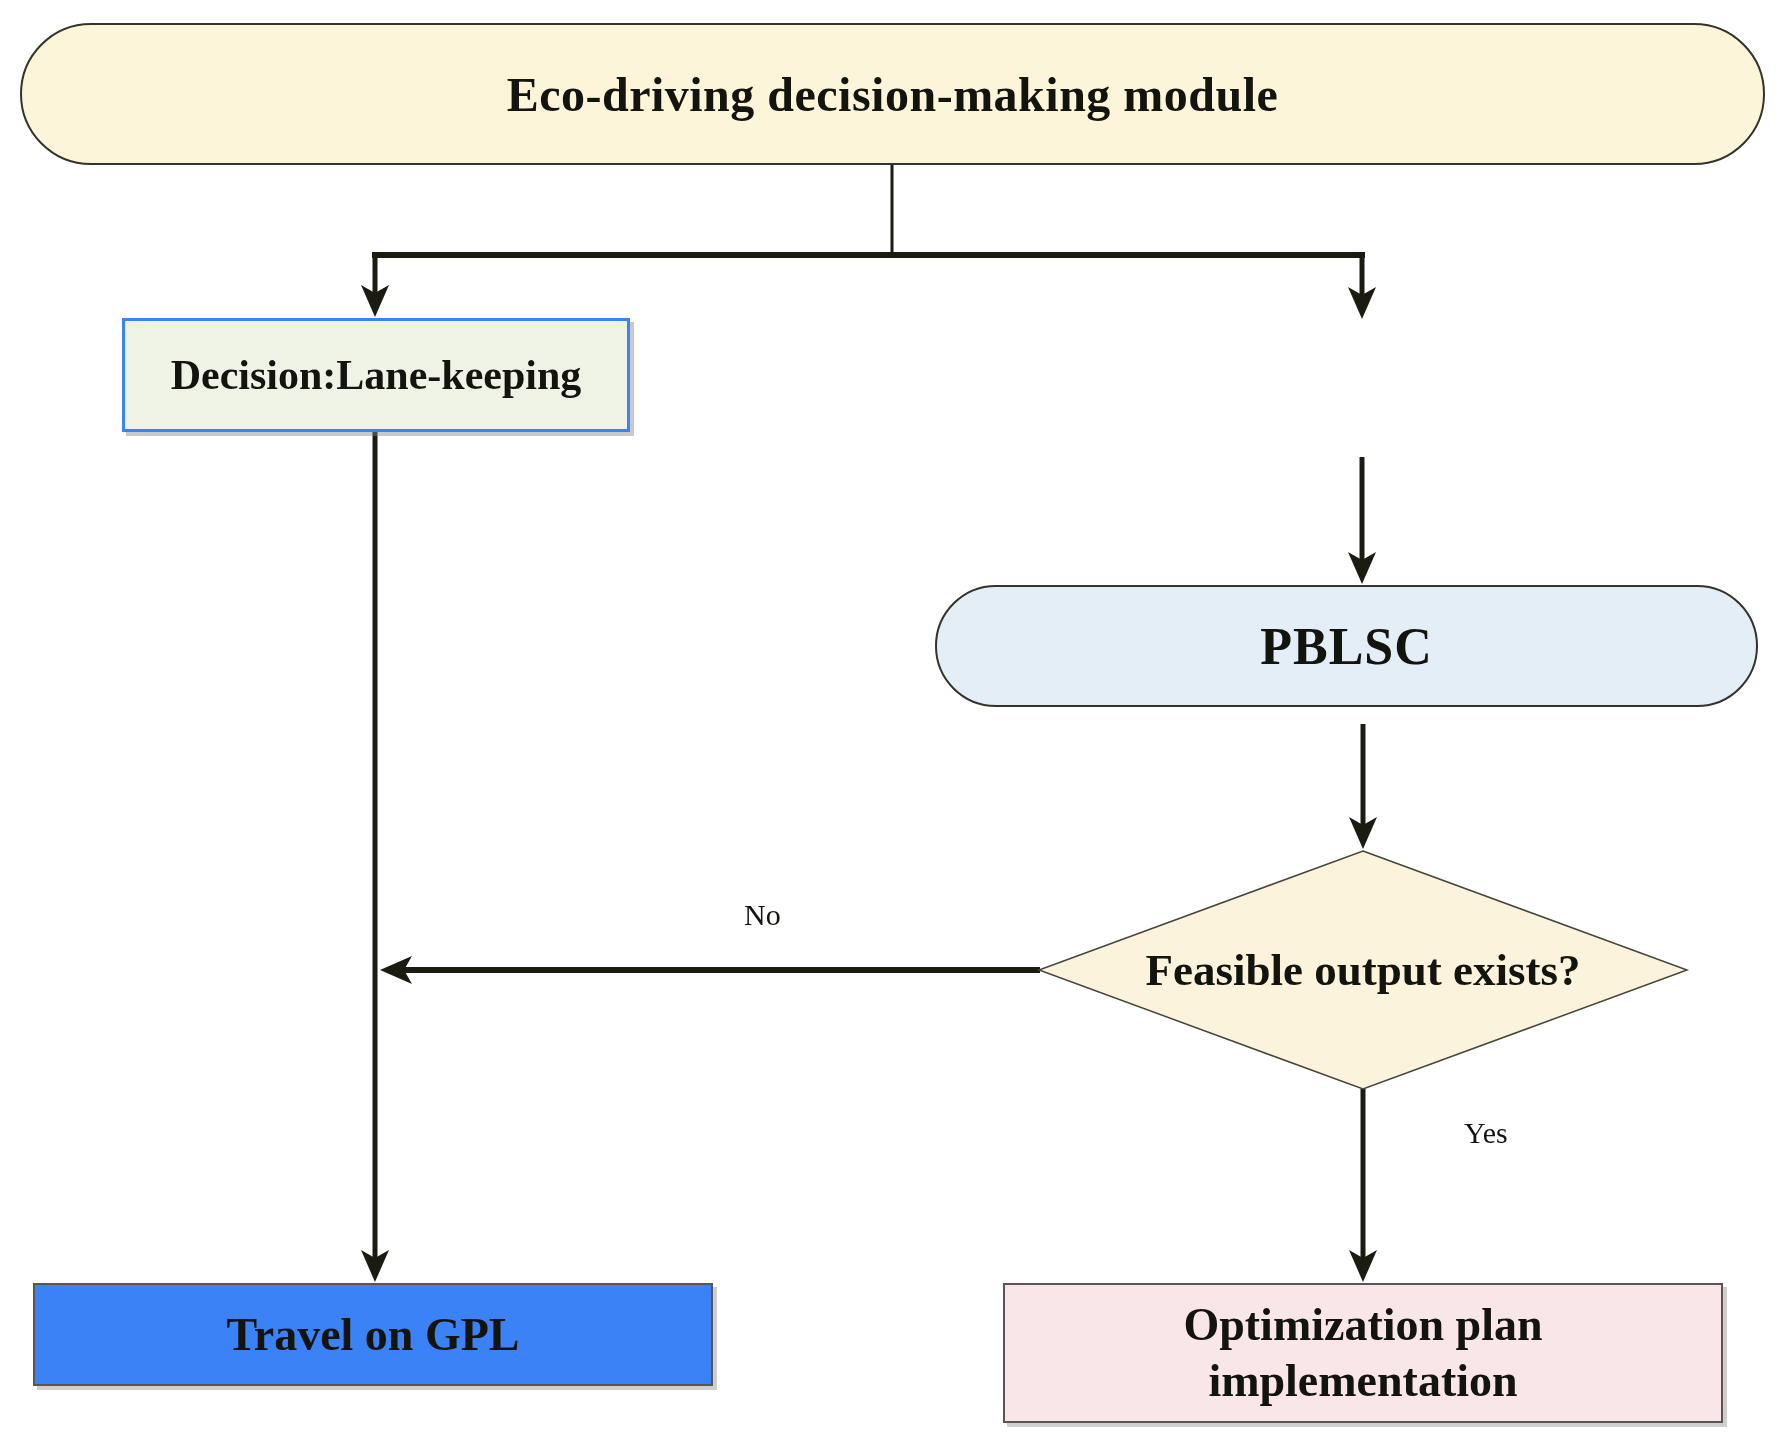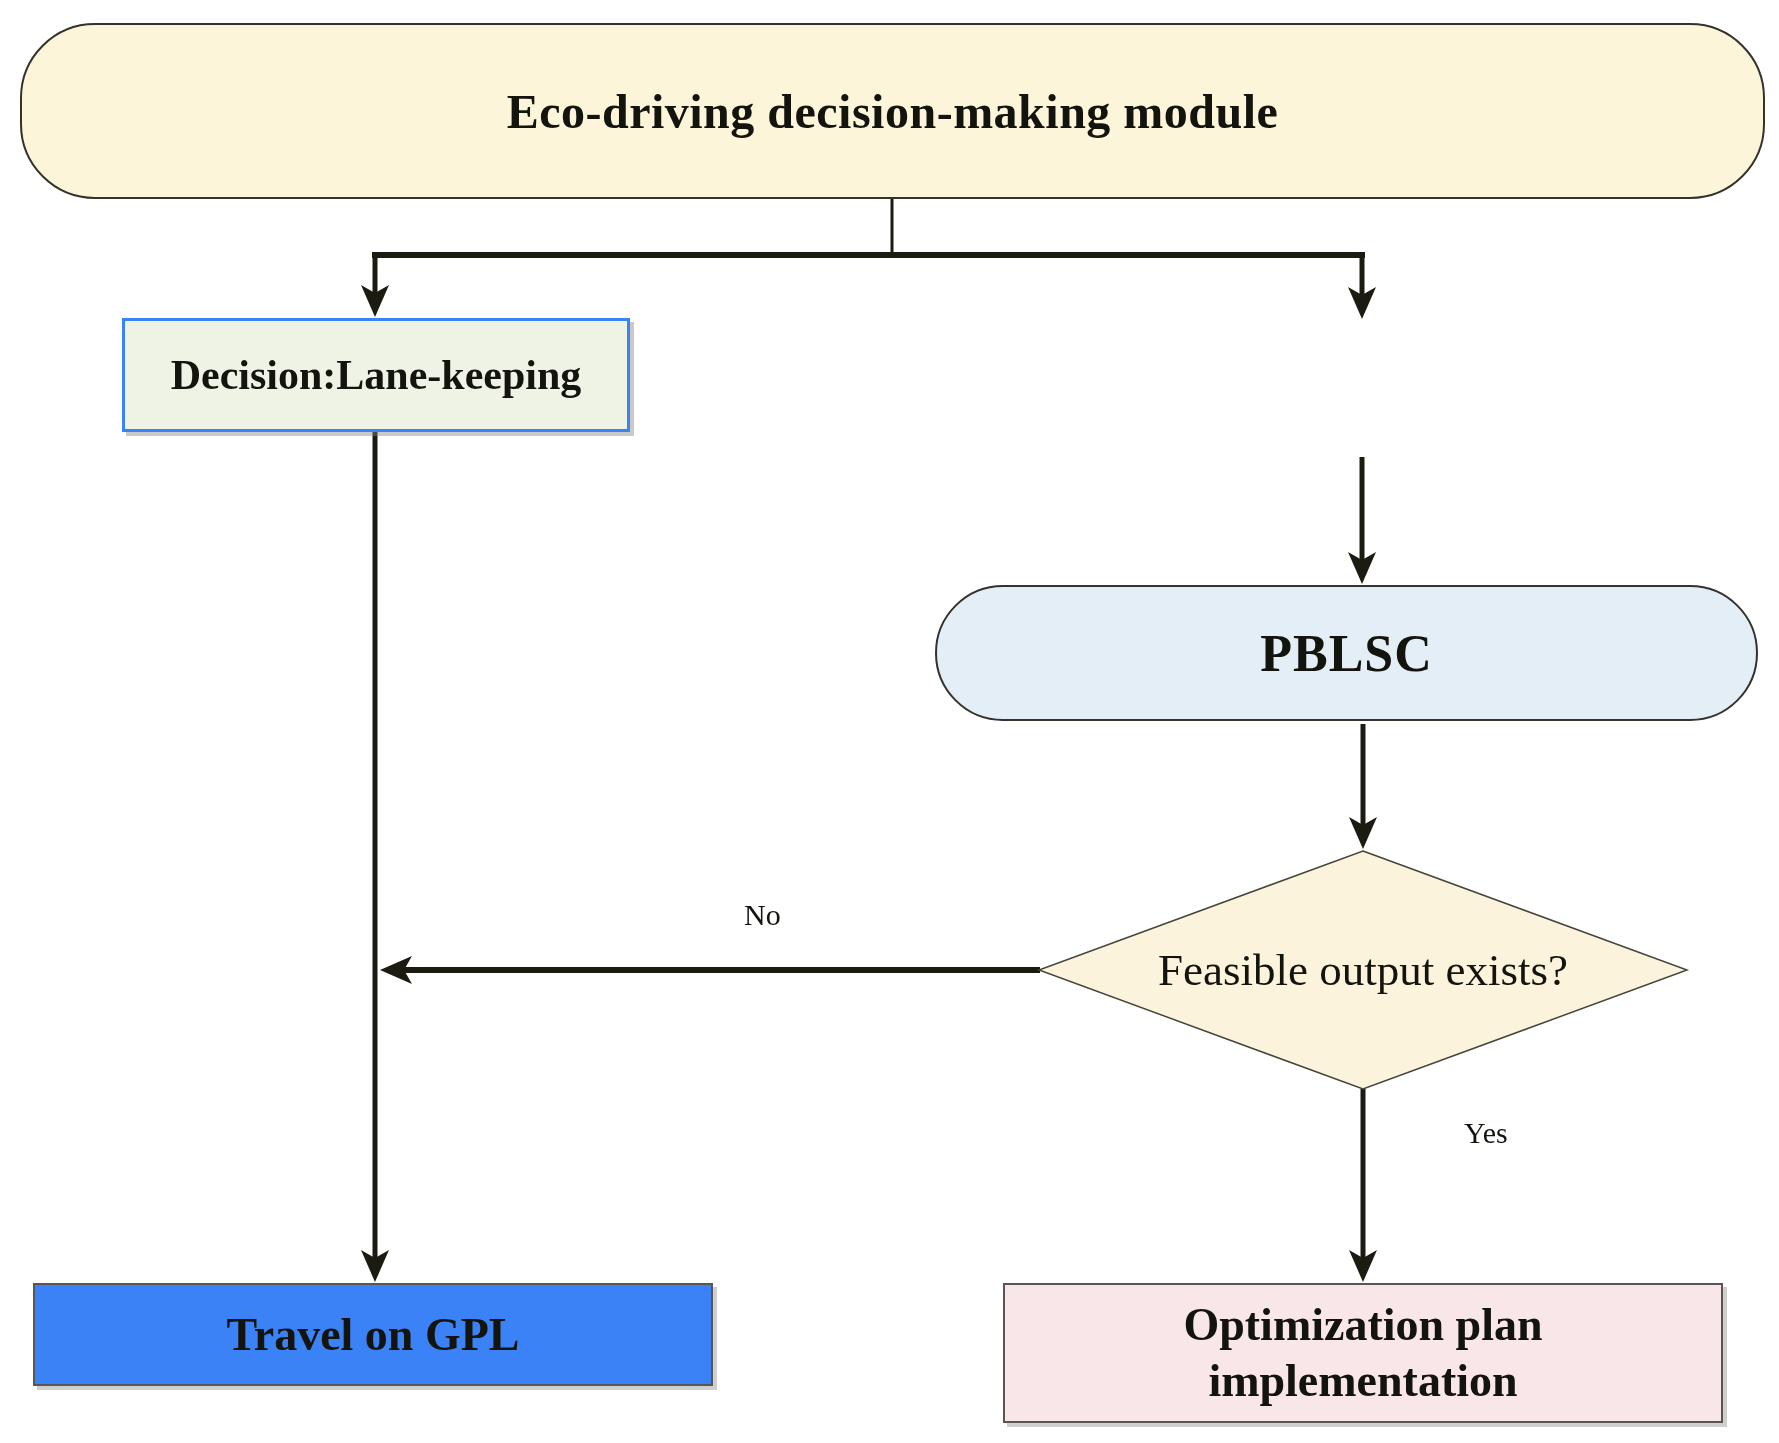--- a/index.html
+++ b/index.html
@@ -12,21 +12,21 @@
     overflow:hidden;
   }
   .node{
     position:absolute;
     display:flex;align-items:center;justify-content:center;
     text-align:center;
     font-weight:bold;
     box-sizing:border-box;
   }
   #node-title{
-    left:20px;top:23px;width:1745px;height:176px;
+    left:20px;top:23px;width:1745px;height:142px;
     background:#fdf5da;
     border:2px solid #33332b;
     border-radius:75px;
     font-size:48px;
     letter-spacing:0.5px;
   }
   #node-decision-left{
     left:122px;top:318px;width:508px;height:114px;
     background:#eff3e6;
     border:3px solid #3b82f6;
@@ -34,30 +34,30 @@
     font-size:42px;
   }
   #node-decision-right{
     left:1097px;top:320px;width:531px;height:137px;
     background:#eff3e6;
     border:2px solid #3f3f37;
     box-shadow:4px 4px 0 rgba(135,135,130,0.45);
     font-size:42px;
   }
   #node-pblsc{
-    left:935px;top:585px;width:823px;height:136px;
+    left:935px;top:585px;width:823px;height:122px;
     background:#e3eef7;
     border:2px solid #33332b;
     border-radius:70px;
     font-size:52px;
     letter-spacing:1px;
   }
   #node-condition-label{
     left:1039px;top:851px;width:648px;height:238px;
-    font-weight:normal;
+    font-weight:bold;
     font-size:45px;
     background:transparent;
     border:none;
   }
   #node-travel{
     left:33px;top:1283px;width:680px;height:103px;
     background:#3b82f6;
     border:2px solid #5a5552;
     box-shadow:4px 4px 0 rgba(135,135,130,0.4);
     font-size:46px;

